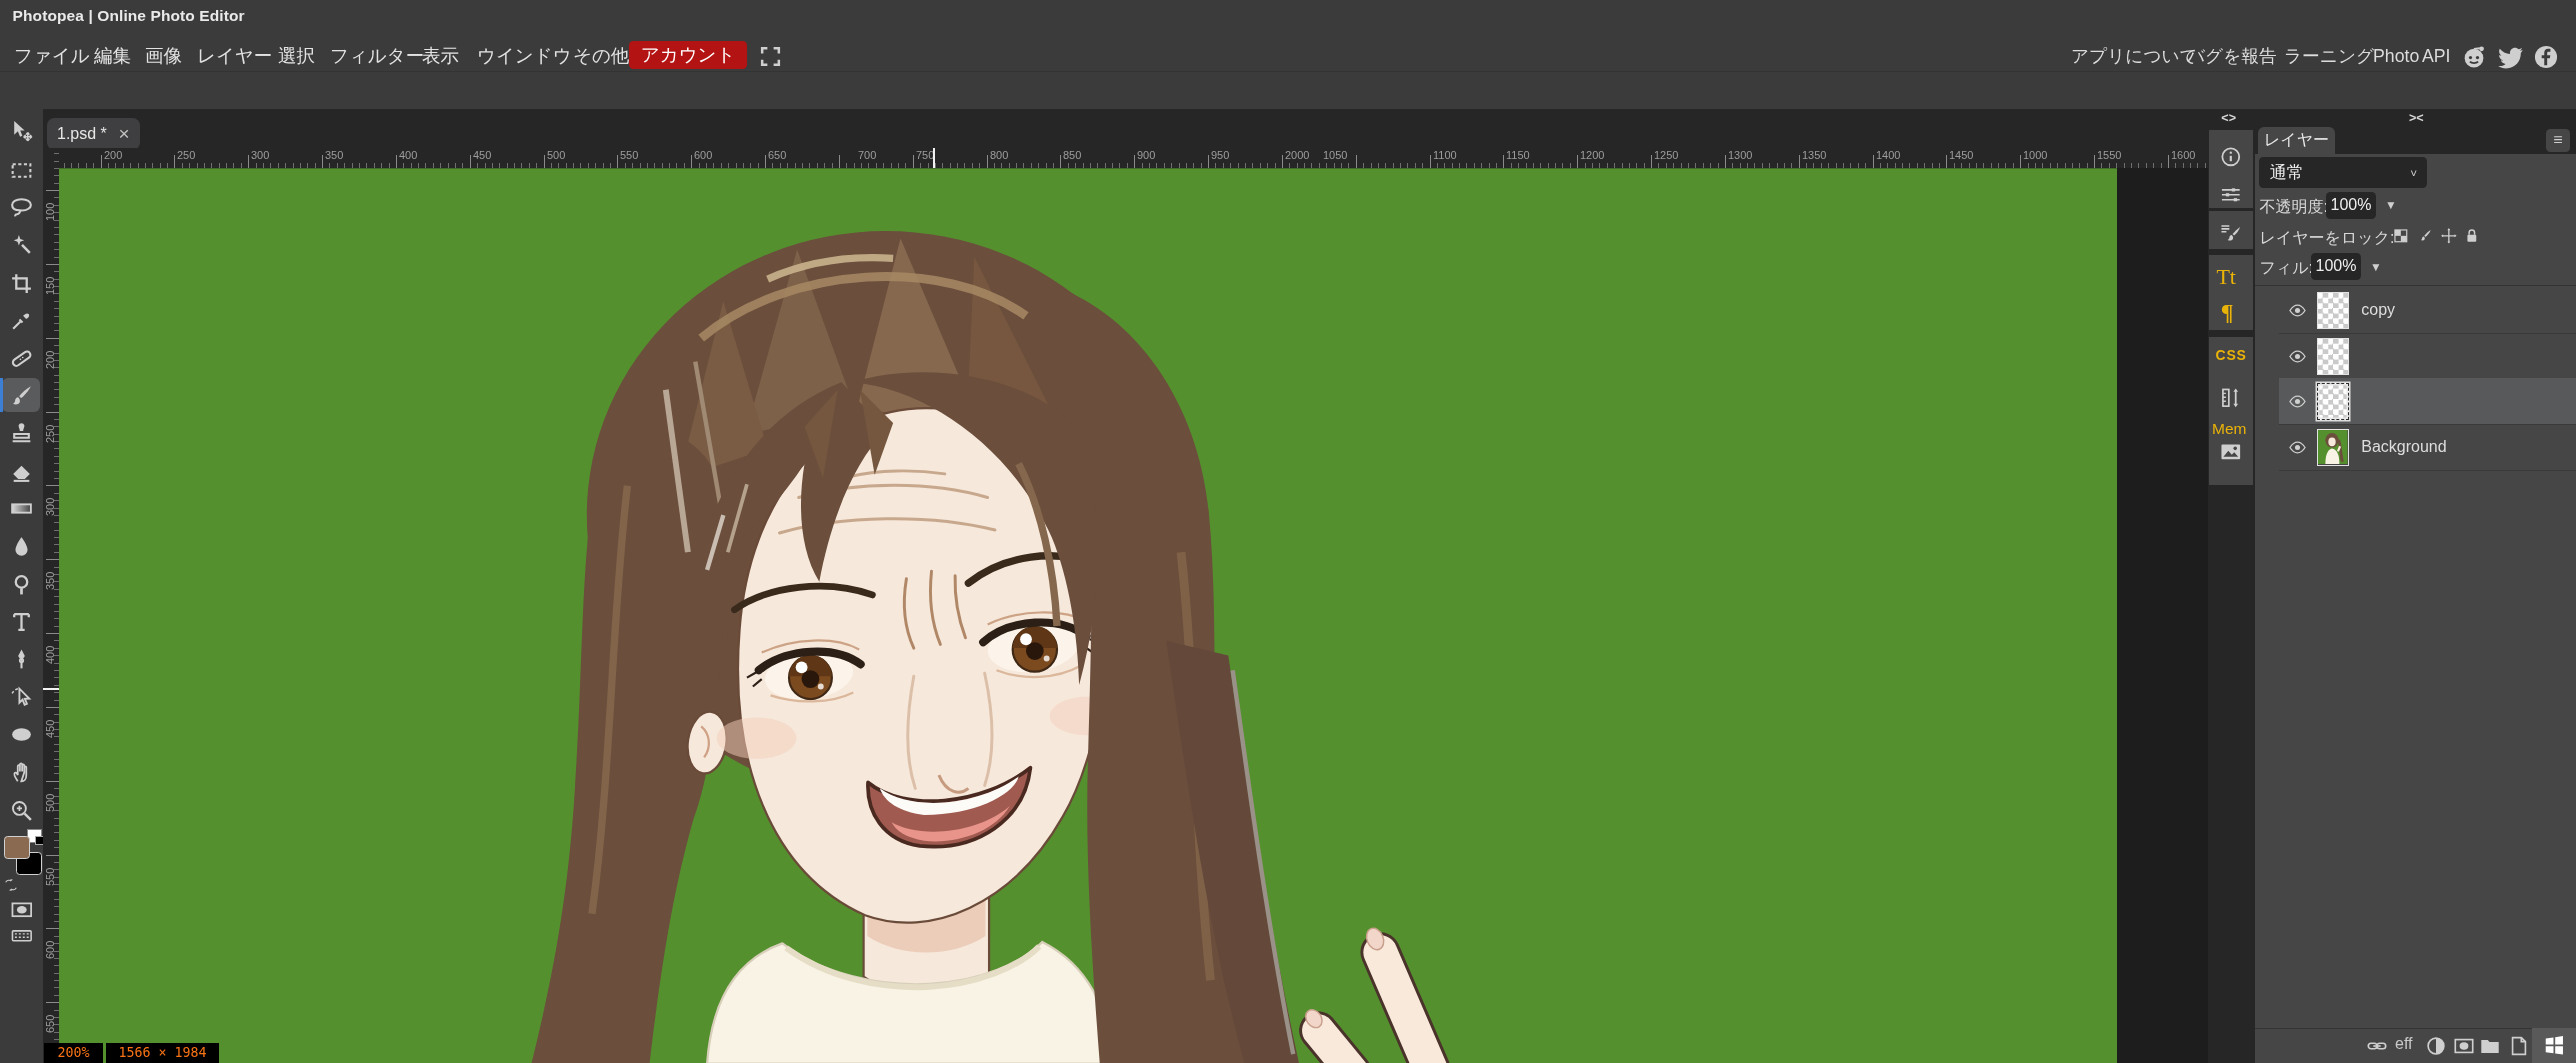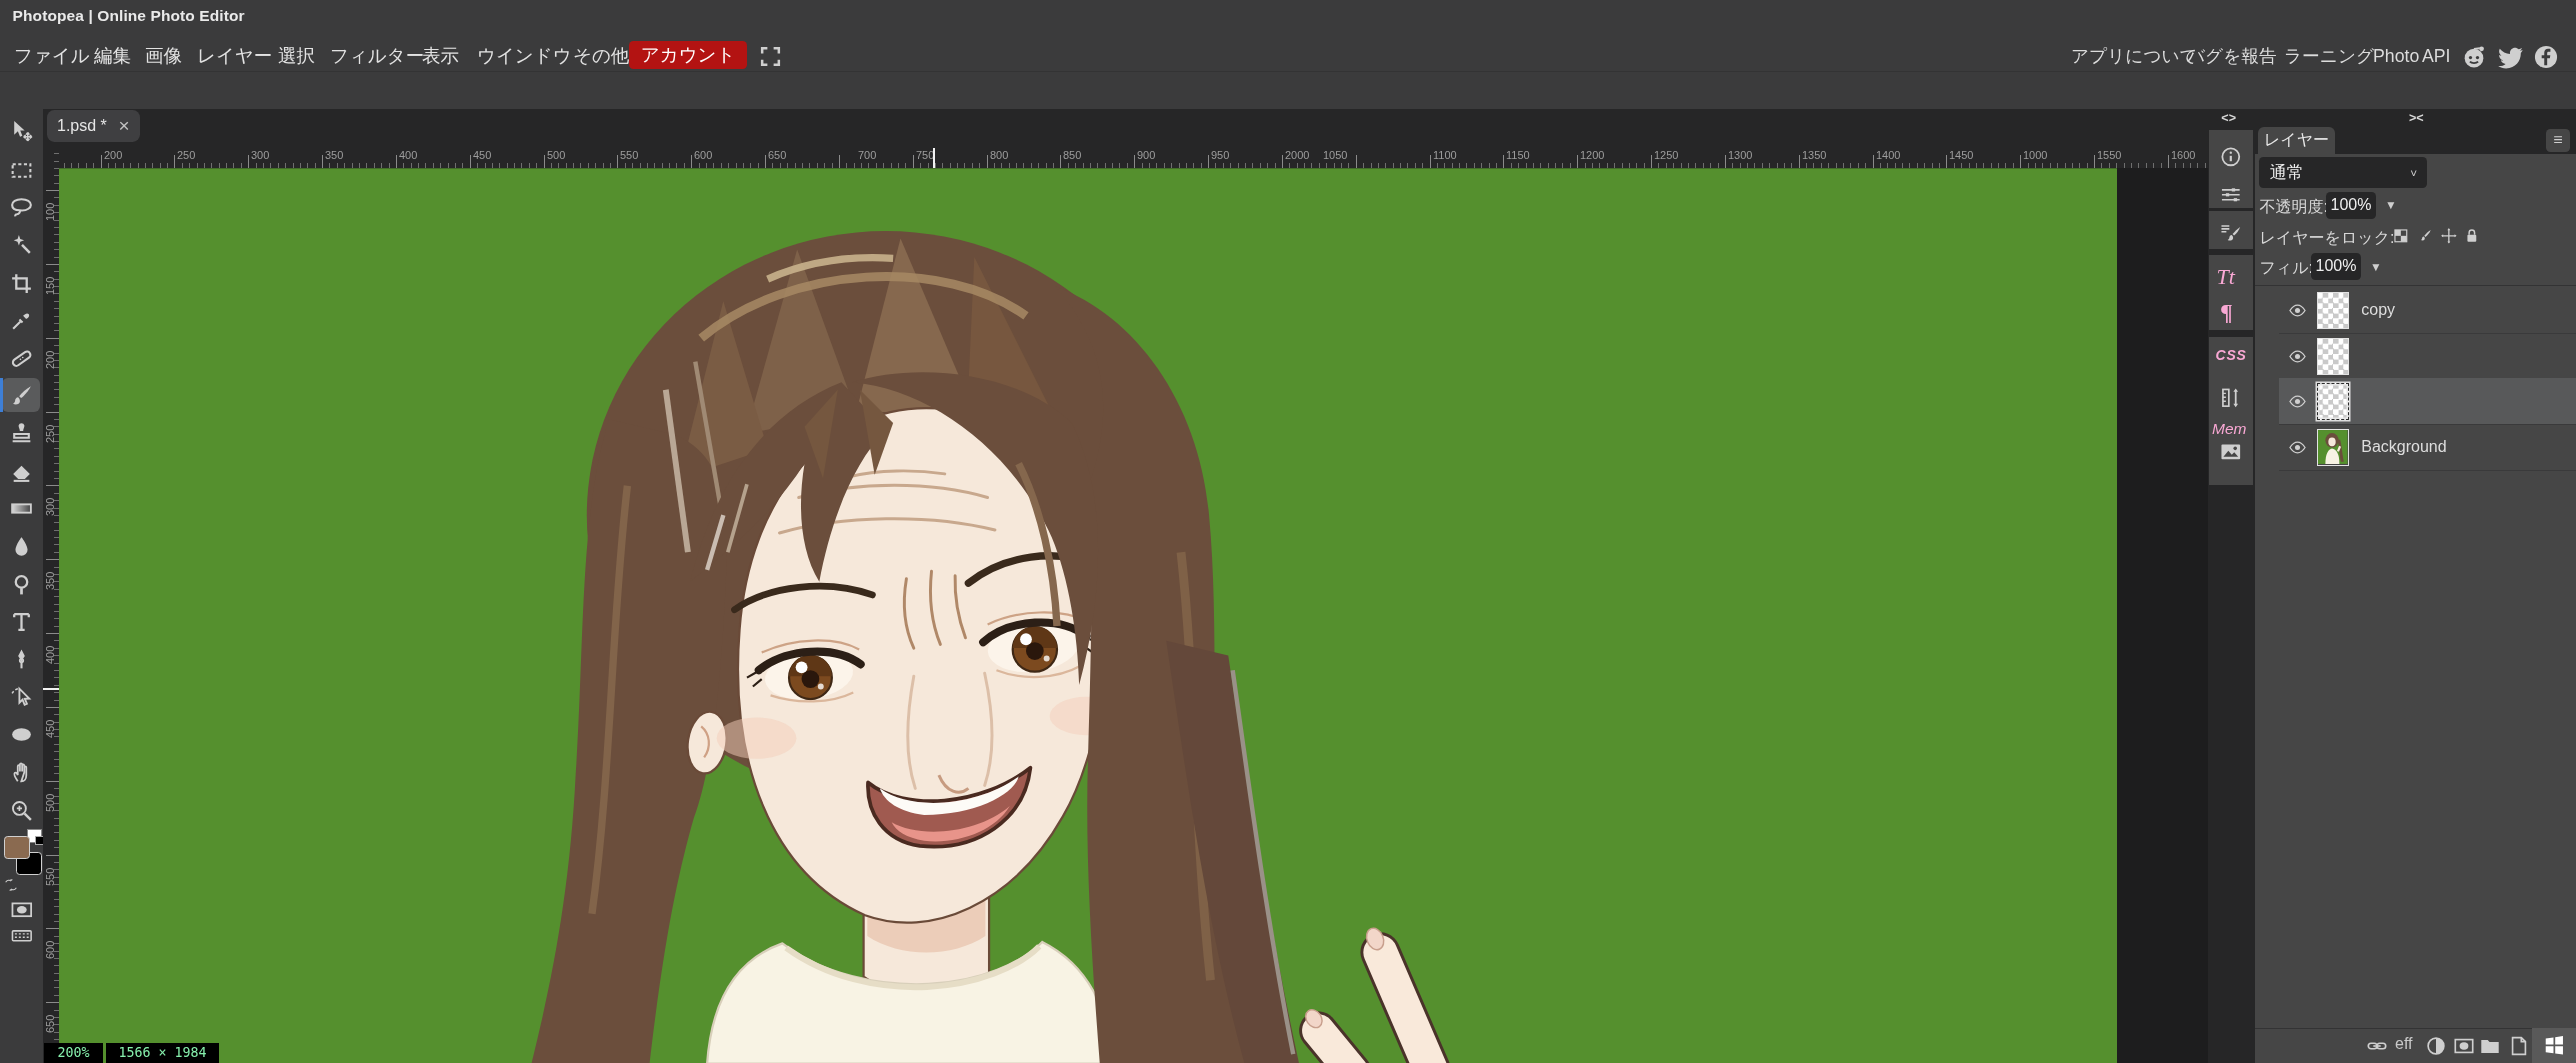--- a/index.html
+++ b/index.html
@@ -17,21 +17,21 @@
   .optbox{top:76px;height:29.5px;background:#252526;border-radius:4.4px;color:#efefef;font-size:17.7px;line-height:29.5px;text-align:center;}
   .optarrow{top:83px;font-size:13.3px;color:#cfcfcf;}
   .ic{display:block;}
   
   #toolbar{left:0;top:109px;width:43px;height:955px;background:#3b3b3c;}
   .tool{left:2.2px;width:38px;height:34px;display:flex;align-items:center;justify-content:center;border-radius:5.9px;}
   .tool.selected{background:#5a5b5c;}
   .toolsel-bar{left:0;width:3px;height:34px;background:#3e7fd6;}
   
   #tabbar{left:43px;top:109px;width:2165px;height:39px;background:#262627;}
-  #doctab{left:3.7px;top:1px;height:32px;background:#3f3f41;border-radius:7.4px;color:#e6e6e6;font-size:16px;
+  #doctab{left:3.7px;top:9px;height:32px;background:#3f3f41;border-radius:7.4px;color:#e6e6e6;font-size:16px;
      display:flex;align-items:center;padding:0 10.3px;gap:11.8px;text-align:right;}
   #doctab .close{color:#c2c2c2;font-size:19px;line-height:16px;}
   .ruler{background:#262627;overflow:hidden;}
   #hruler{left:43px;top:148px;width:2165px;height:20px;}
   #vruler{left:43px;top:148px;width:16px;height:916px;}
   .htick{position:absolute;bottom:0;width:0.7px;height:5.2px;background:#6f6f6f;}
   .htick.major{height:13.3px;background:#8b8b8b;}
   .hlabel{position:absolute;top:0.7px;font-size:11px;color:#9d9d9d;}
   .vtick{position:absolute;right:0;height:0.7px;width:5.2px;background:#6f6f6f;}
   .vtick.major{width:13.3px;background:#8b8b8b;}
@@ -39,21 +39,21 @@
   .cursor-mark-h{position:absolute;top:0;width:1.5px;height:20px;background:#f2f2f2;}
   .cursor-mark-v{position:absolute;left:0;height:1.5px;width:16px;background:#f2f2f2;}
   
   #pasteboard{left:59px;top:168px;width:2149px;height:896px;background:#1d1d1e;}
   #canvas{left:0;top:0;width:2058px;height:896px;}
   
   #rheader{left:2208px;top:109px;width:368px;height:18.5px;background:#262627;color:#d8d8d8;font-size:12.6px;font-weight:bold;}
   #stripcol{left:2209px;top:127px;width:44px;height:936px;background:#262627;}
   .stripblock{left:0;width:44px;background:#464646;}
   .stripicon{left:10.3px;width:23.6px;height:23.6px;color:#cfcfcf;}
-  .striptext{left:3px;color:#f9a8d4;font-size:14px;font-style:italic;}
+  .striptext{left:3px;color:#eab308;font-size:14px;}
   #panel-tabrow{left:2255px;top:127px;width:321px;height:26.6px;background:#262627;}
   #panel-tab{left:3px;top:0px;width:77px;height:26.6px;background:#464646;border-radius:5.9px 5.9px 0 0;color:#e8e8e8;
      font-size:16px;display:flex;align-items:center;justify-content:center;}
   #panel-menu{left:291px;top:1.5px;width:23.6px;height:23.6px;background:#464646;border-radius:4.4px;color:#cfcfcf;
      font-size:16px;display:flex;align-items:center;justify-content:center;}
   #panelbody{left:2255px;top:154px;width:321px;height:910px;background:#464646;}
   .plabel{position:absolute;font-size:16px;color:#d8d8d8;}
   .pbox{position:absolute;background:#262627;border-radius:4.4px;color:#efefef;font-size:16px;text-align:center;}
   .parrow{position:absolute;font-size:11.8px;color:#cfcfcf;}
   #blendselect{left:4.4px;top:3px;width:168px;height:31px;background:#262627;border-radius:4.4px;color:#eee;font-size:17px;
@@ -63,21 +63,21 @@
   .layerrow.selected{background:#58595a;}
   .eyebox{width:20.7px;height:19px;margin-left:8.9px;color:#cfcfcf;flex:none;}
   .thumb{width:32px;height:37px;margin-left:8.9px;flex:none;box-sizing:border-box;}
   .checker{background:repeating-conic-gradient(#c9c9c9 0% 25%, #ffffff 0% 50%) 0 0/10.3px 10.3px;border:1.5px solid #e3e3e3;}
   .checker.ants{border:1.5px dashed #2b2b2b;box-shadow:0 0 0 1.5px #e8e8e8 inset, 0 0 0 1.5px #dddddd;}
   .lname{margin-left:11.8px;font-size:16px;color:#dedede;}
   #panelbottom{left:0px;top:874px;width:321px;height:35px;border-top:0.7px solid #333334;}
   .bicon{position:absolute;top:5.9px;width:22px;height:22px;color:#c9c9c9;}
   #winlogo{left:2532px;top:1028px;width:44px;height:35px;background:#595959;display:flex;align-items:center;justify-content:center;}
   
-  .statchip{top:1043px;height:20.7px;background:#000;color:#86efac;font-family:"DejaVu Sans Mono","Liberation Mono",monospace;
+  .statchip{top:1043px;height:20.7px;background:#000;color:#f97316;font-family:"DejaVu Sans Mono","Liberation Mono",monospace;
      font-size:13.3px;line-height:20.7px;text-align:center;z-index:30;}
   
   .swatch{position:absolute;border:1.5px solid #d0d0d0;border-radius:3.7px;width:23.6px;height:20.7px;}
 </style>
 </head>
 <body>
 
 <div id="topbar" class="abs">
   <div id="apptitle" class="abs">Photopea | Online Photo Editor</div>
   <div id="menuitems"></div>

